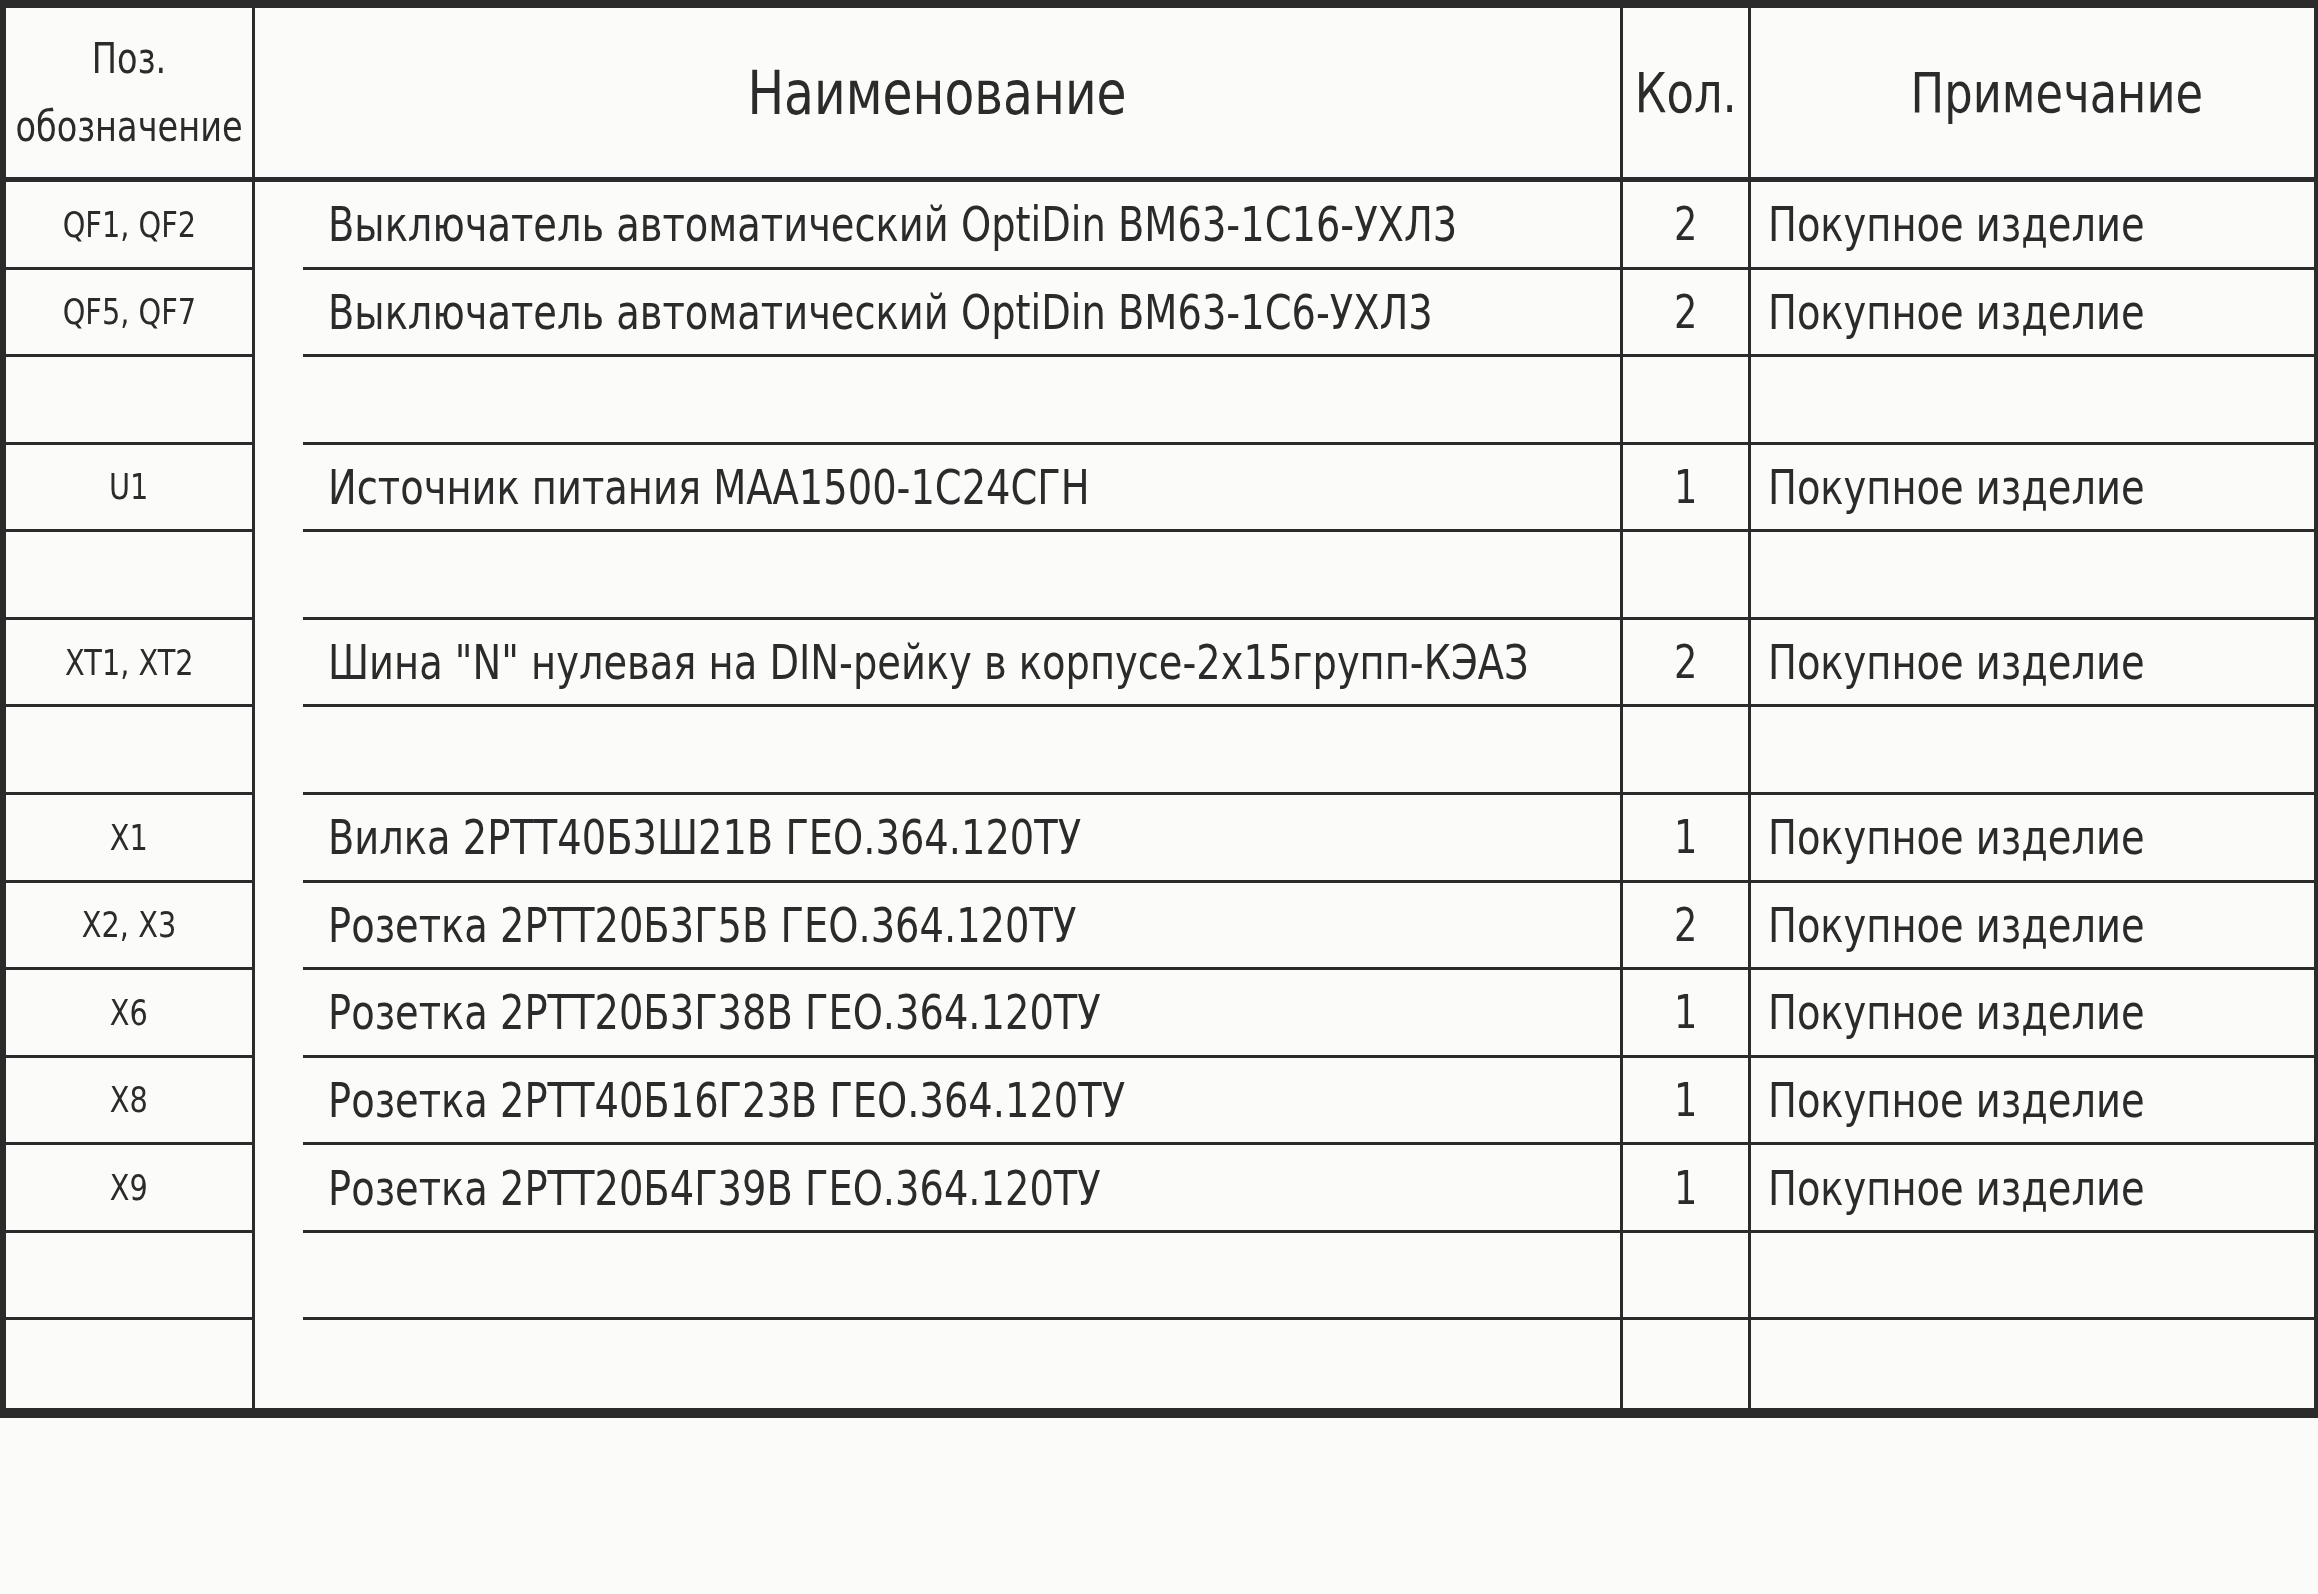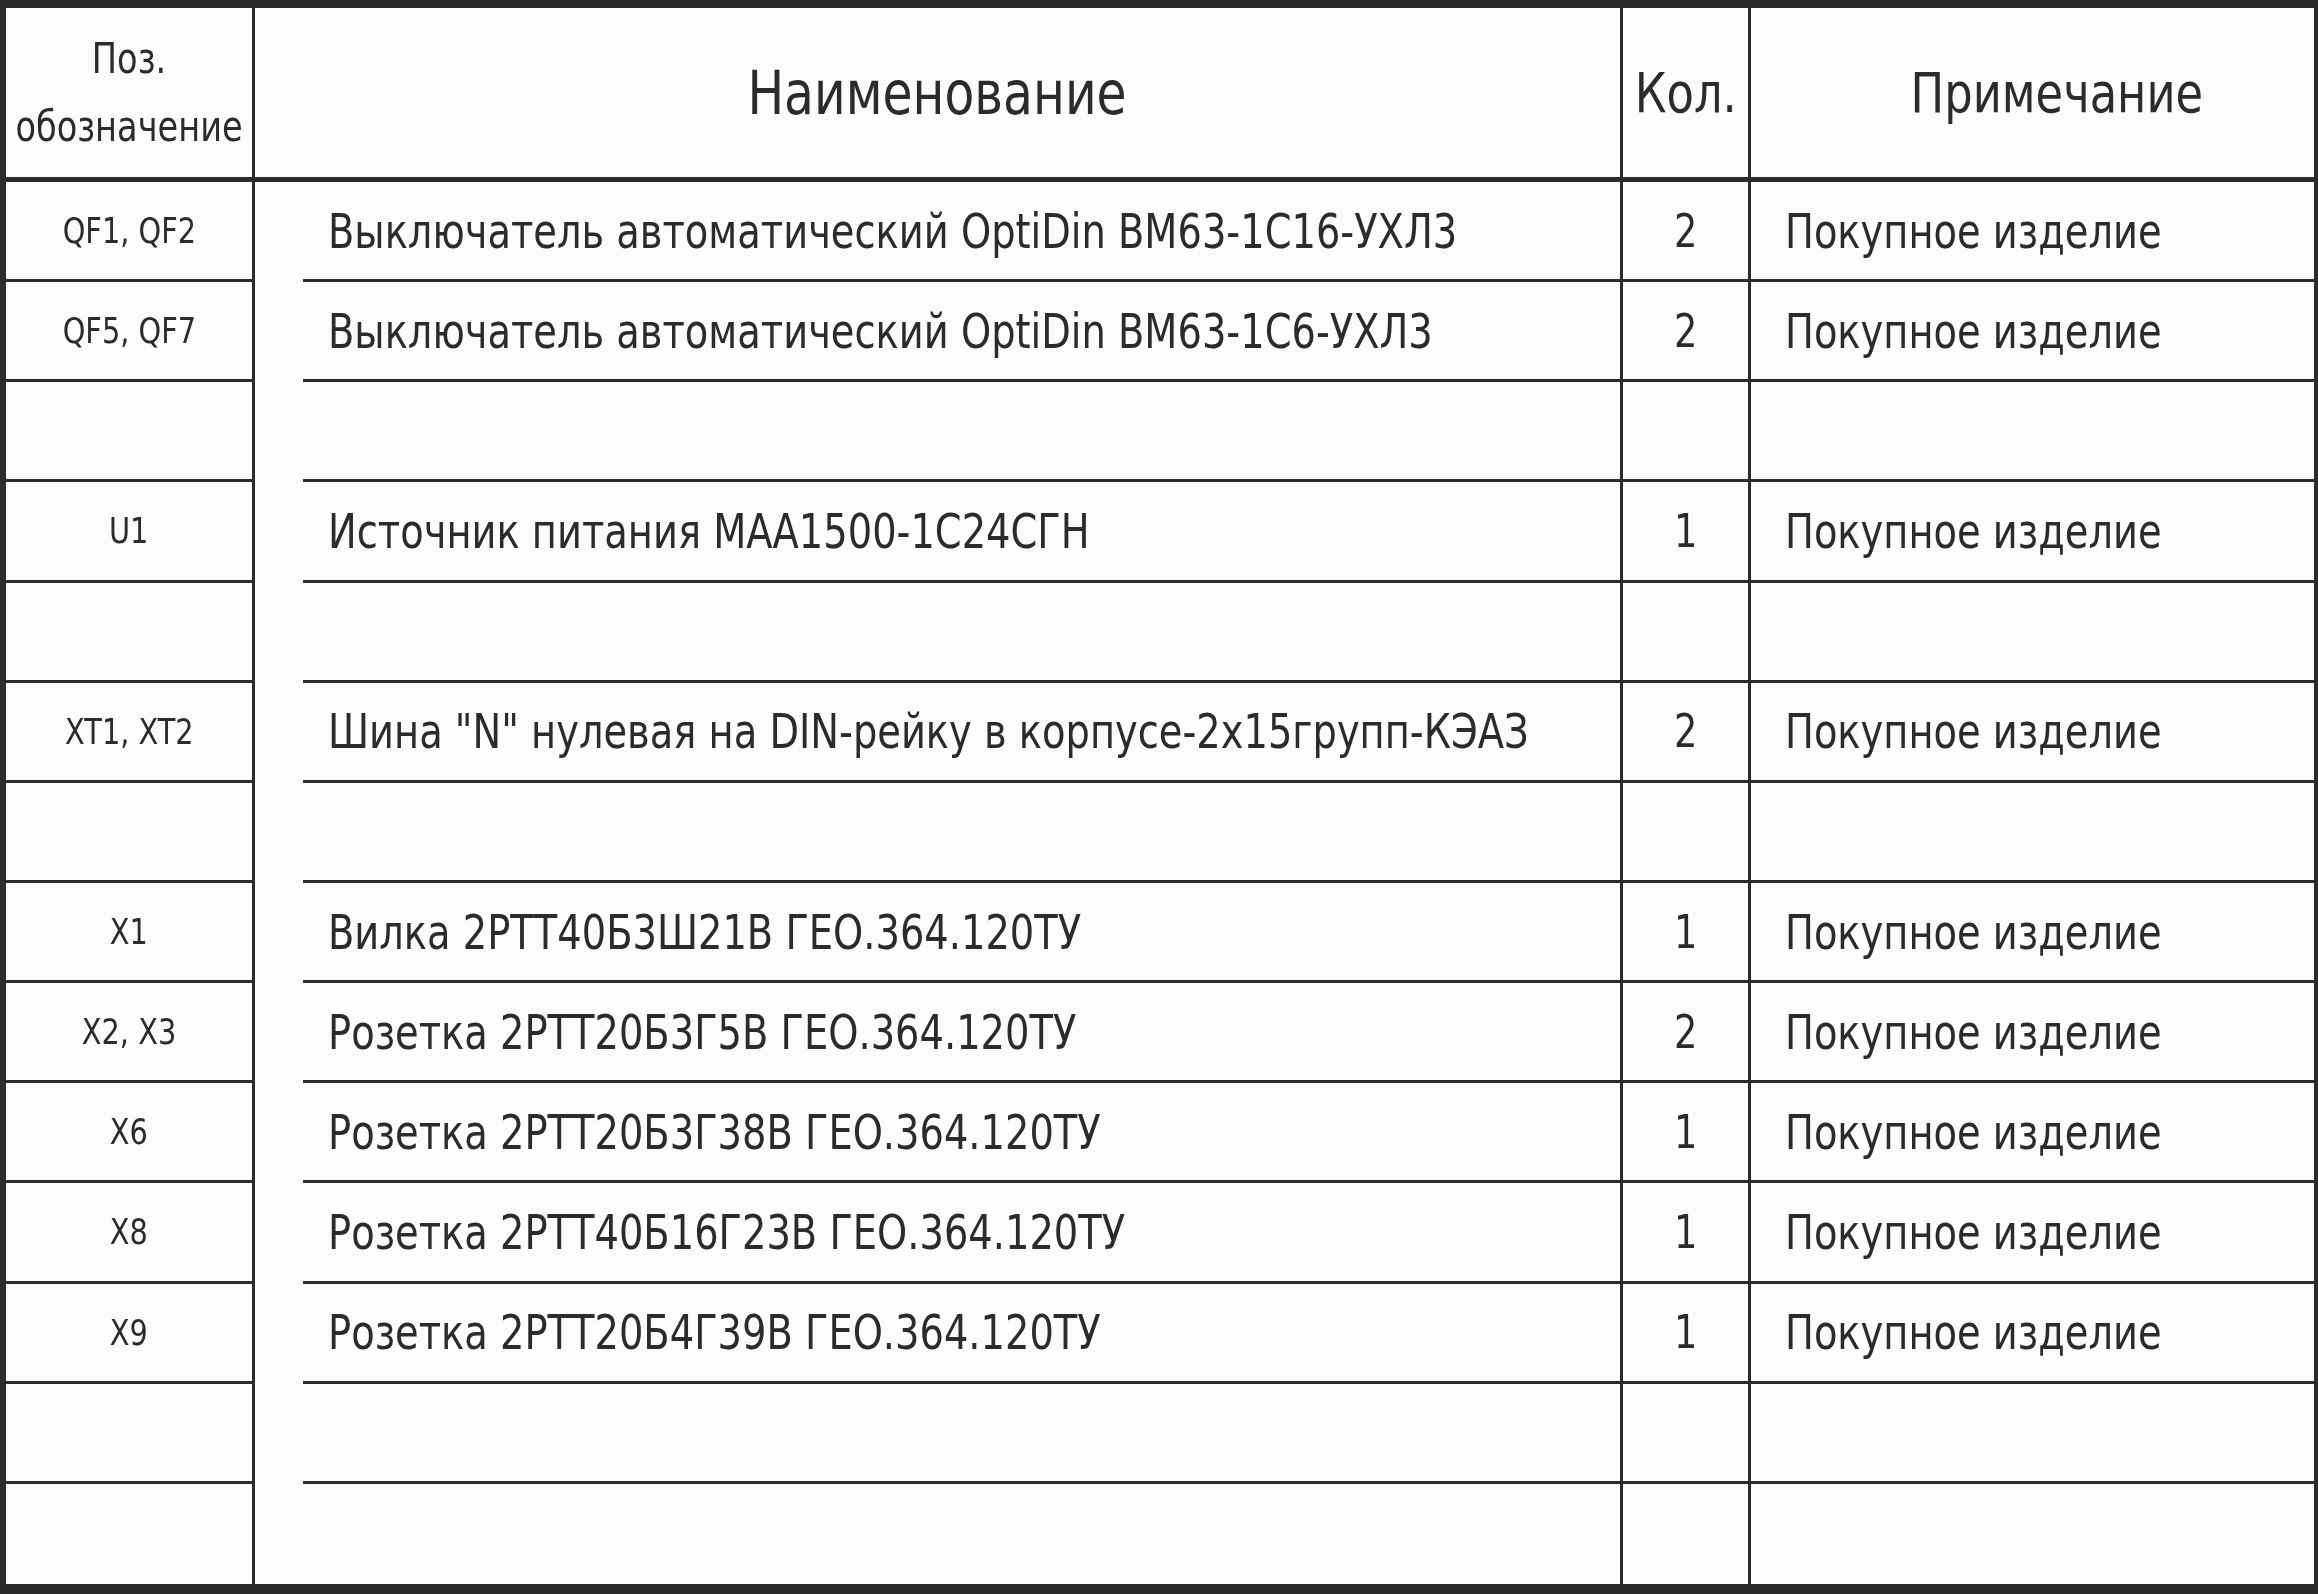--- a/index.html
+++ b/index.html
@@ -9,21 +9,21 @@
   *{box-sizing:border-box;}
   html,body{margin:0;padding:0;}
   body{
     width:2319px;height:1594px;
     background:var(--paper);
     font-family:"DejaVu Sans","Liberation Sans",sans-serif;
     color:var(--ink);
     overflow:hidden;
   }
   .frame{
-    width:2319px;height:1594px;
+    width:2319px;height:1418px;
     border:8.5px solid var(--ink);
     border-left-width:6.5px;
     border-right-width:5.9px;
     border-bottom-width:10.4px;
     background:var(--paper);
     display:grid;
     grid-template-columns:249px 1368px 128px 1fr;
     grid-template-rows:174px repeat(14,1fr);
   }
   .cell{
@@ -45,21 +45,21 @@
   .tl{transform-origin:0 50%;}
   .tc{transform-origin:50% 50%;}
   .center{justify-content:center;text-align:center;}
   .h-pos{font-size:42px;line-height:1.6;}
   .h-name{font-size:61px;justify-content:center;}
   .h-qty{font-size:56px;}
   .h-note{font-size:56px;}
   .c-pos{font-size:36px;}
   .c-name{font-size:48px;padding-left:25px;margin-left:48px;}
   .c-qty{font-size:46px;}
-  .c-note{font-size:48px;padding-left:34px;}
+  .c-note{font-size:48px;padding-left:17px;}
 </style>
 </head>
 <body>
 
 <div class="frame" id="grid">
 
   <div class="cell hcell h-pos center">
     <span class="t tc"><span>Поз.</span><br><span>обозначение</span></span>
   </div>
   <div class="cell hcell h-name center">

